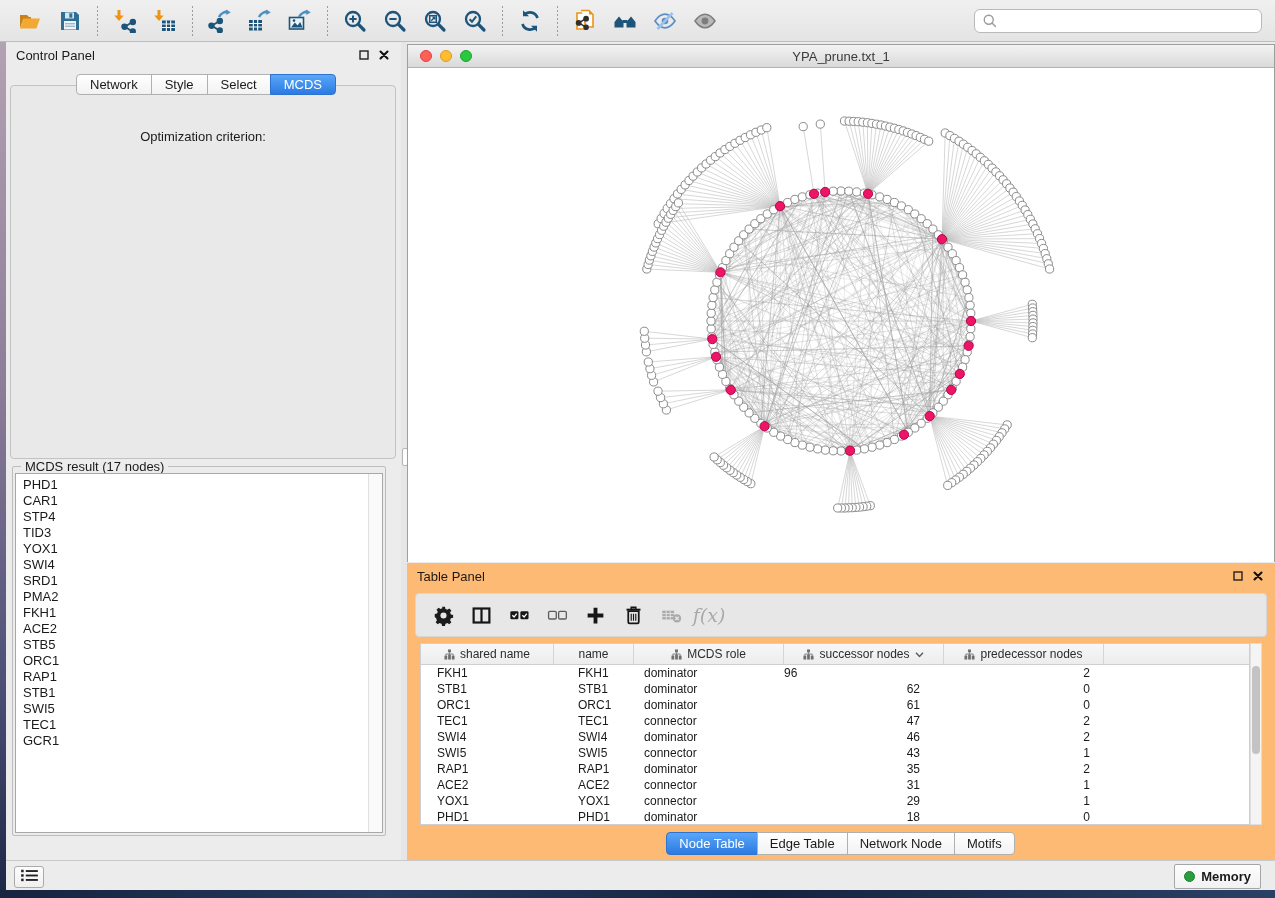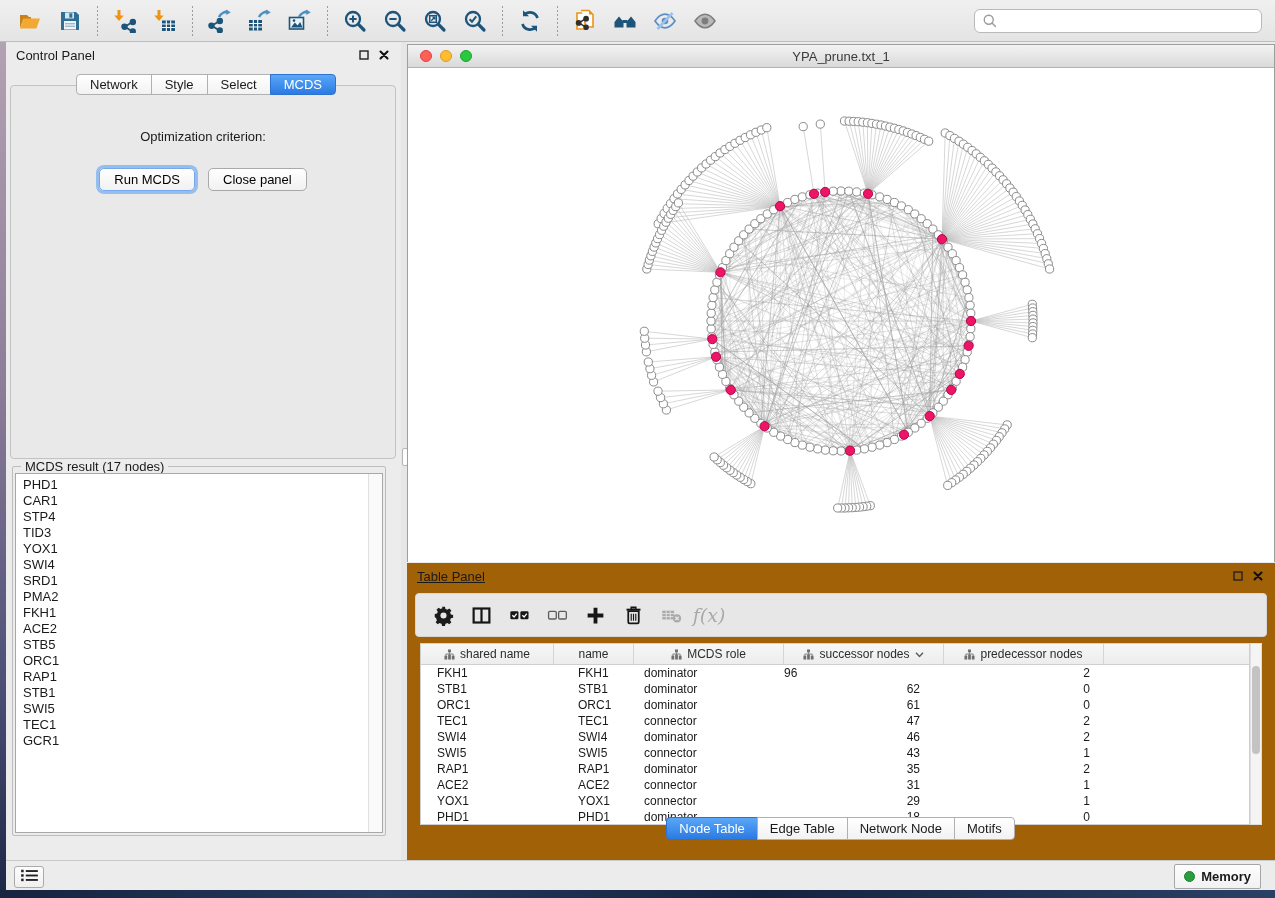--- a/index.html
+++ b/index.html
@@ -70,39 +70,39 @@
   #net-titlebar{height:22px;background:linear-gradient(#f3f3f3,#d9d9d9);border-bottom:1px solid #b3b3b3;
     display:flex;align-items:center;position:relative;}
   .tl{width:12px;height:12px;border-radius:50%;margin-left:8px;box-sizing:border-box;}
   .tl.red{background:#ff5f57;border:1px solid #e0443e;margin-left:12px;}
   .tl.yellow{background:#febc2e;border:1px solid #d89e24;}
   .tl.green{background:#28c840;border:1px solid #1da32f;}
   #net-title{position:absolute;left:0;right:0;text-align:center;font-size:13px;color:#3a3a3a;}
   #net-canvas{width:866px;height:494px;background:#fff;}
 
   
-  #table-panel{left:407px;top:563px;width:868px;height:297px;background:#a16207;text-decoration:underline;}
+  #table-panel{left:407px;top:563px;width:868px;height:297px;background:#fdba74;}
   #tp-toolbar{position:absolute;left:8px;top:30px;width:852px;height:44px;background:#e7e7e7;
     border:1px solid #d6d6d6;border-radius:4px;display:flex;align-items:center;padding-left:14px;box-sizing:border-box;}
   .tp-ic{width:26px;height:26px;display:flex;align-items:center;justify-content:center;margin-right:12px;}
   .tp-ic svg{width:21px;height:21px;}
   .fx{font-family:"DejaVu Serif","Liberation Serif",serif;font-style:italic;font-size:19px;color:#a9a9a9;}
 
   #node-table{position:absolute;left:13px;top:80px;width:830px;height:182px;background:#fff;
     border:1px solid #cfcfcf;box-sizing:border-box;}
   #nt-header{display:flex;height:20px;background:linear-gradient(#f7f7f7,#ededed);border-bottom:1px solid #cfcfcf;}
   .nt-col{display:flex;align-items:center;justify-content:center;gap:5px;border-right:1px solid #d5d5d5;
     font-size:12px;color:#2c2c2c;box-sizing:border-box;overflow:hidden;}
   #nt-body{font-size:12px;}
   .nt-row{display:flex;height:16px;line-height:16px;}
   .nt-cell{box-sizing:border-box;overflow:hidden;white-space:nowrap;}
   #nt-scroll{position:absolute;left:843px;top:80px;width:12px;height:182px;background:#f4f4f4;border:1px solid #dedede;box-sizing:border-box;}
   #nt-thumb{position:absolute;left:1px;top:22px;width:8px;height:88px;background:#c3c3c3;border-radius:5px;}
 
-  #tp-tabs{position:absolute;left:0;top:254px;width:100%;display:flex;justify-content:center;}
+  #tp-tabs{position:absolute;left:0;top:269px;width:100%;display:flex;justify-content:center;}
   #tp-tabs .tab{font-size:13px;height:23px;padding:3px 12px;}
 
   
   #status-bar{left:6px;top:860px;width:1269px;height:30px;background:#ececec;border-top:1px solid #c9c9c9;box-sizing:border-box;font-weight:bold;}
   #hist-btn{position:absolute;left:8px;top:5px;width:28px;height:20px;background:linear-gradient(#fdfdfd,#f0f0f0);
     border:1px solid #ababab;border-radius:3px;display:flex;align-items:center;justify-content:center;}
   #memory-btn{position:absolute;right:14px;top:3px;height:23px;background:linear-gradient(#fdfdfd,#f2f2f2);
     border:1px solid #a6a6a6;border-radius:2px;display:flex;align-items:center;padding:0 9px;font-size:13px;gap:6px;}
   #memory-dot{width:11px;height:11px;border-radius:50%;background:#2a9e3d;border:1px solid #1f8030;box-sizing:border-box;}
 </style>
@@ -285,24 +285,20 @@
     </span>
   </div>
   <div class="seg" id="cp-tabs">
       <span class="tab">Network</span>
       <span class="tab">Style</span>
       <span class="tab">Select</span>
       <span class="tab active">MCDS</span>
     </div>
   <div id="cp-box">
     <div id="opt-label">Optimization criterion:</div>
-    <div id="cp-buttons">
-      <button class="mac-btn focus">Run MCDS</button>
-      <button class="mac-btn">Close panel</button>
-    </div>
   </div>
   <div id="mcds-group">
     <span class="legend">MCDS result (17 nodes)</span>
     <div id="mcds-list">
       <div id="mcds-items">
           <div>PHD1</div>
           <div>CAR1</div>
           <div>STP4</div>
           <div>TID3</div>
           <div>YOX1</div>

